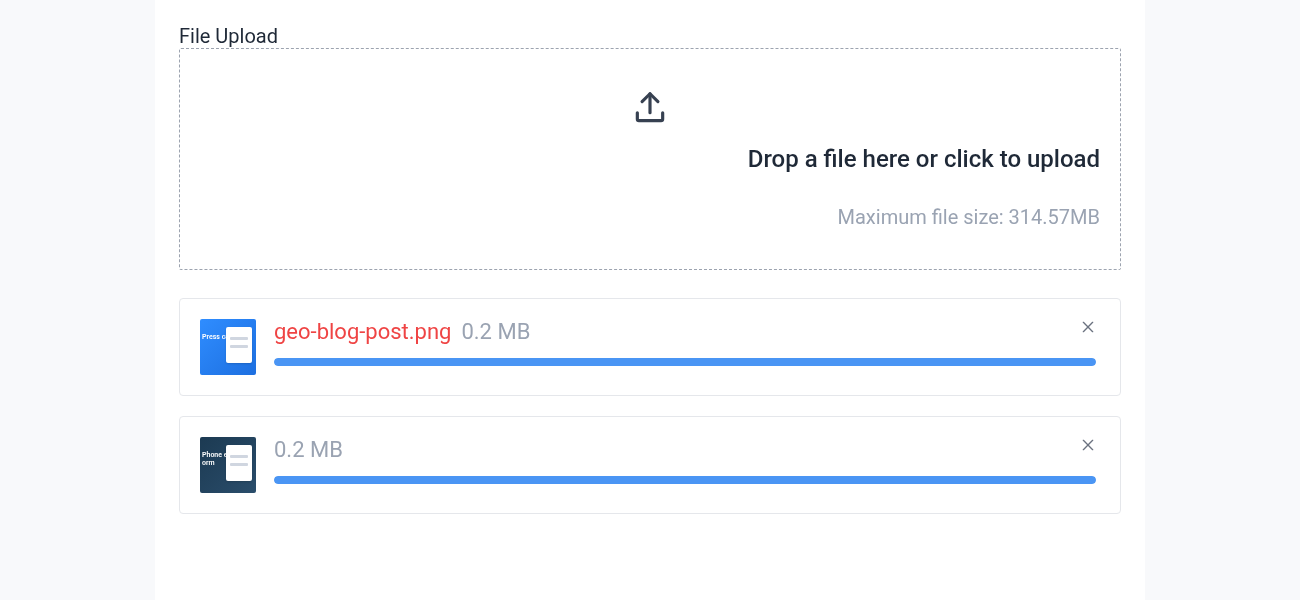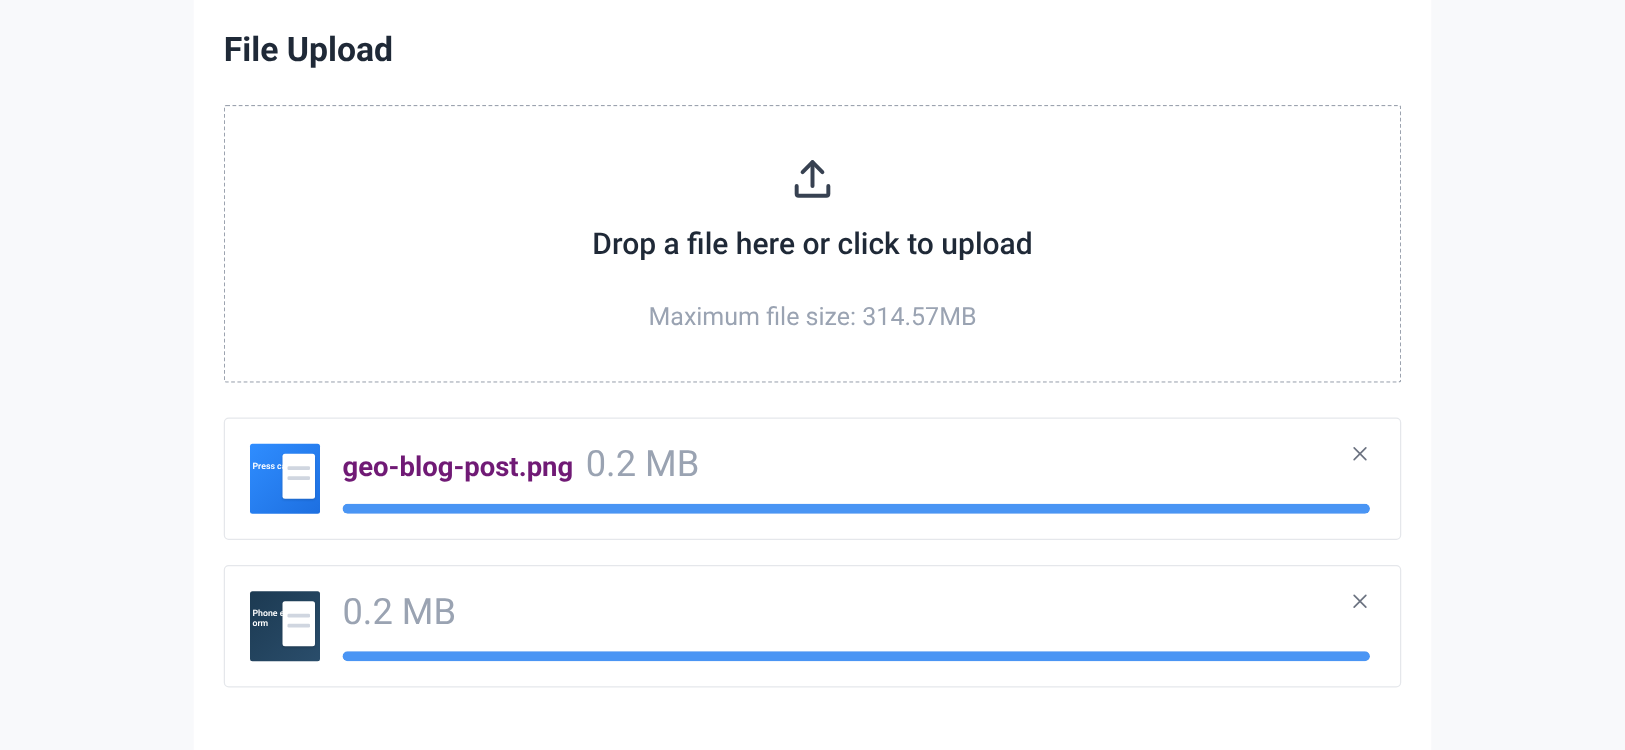--- a/index.html
+++ b/index.html
@@ -17,30 +17,29 @@
     }
     .panel {
       background: #ffffff;
       width: 990px;
       padding: 24px 0 40px 0;
     }
     .inner {
       padding: 0 24px;
     }
     .title {
-      font-size: 27px;
-      font-weight: 700;
+      font-size: 20px;
+      font-weight: 400;
       color: #1f2937;
-      margin-bottom: 28px;
     }
     .dropzone {
       border: 1px dashed #9ca3af;
       border-radius: 2px;
       padding: 40px 20px 40px 20px;
-      text-align: center;
+      text-align: right;
       cursor: pointer;
       margin-bottom: 28px;
     }
     .upload-icon-wrap {
       display: flex;
       justify-content: center;
       margin-bottom: 18px;
     }
     .dz-main {
       font-size: 24px;
@@ -117,25 +116,25 @@
       min-width: 0;
     }
     .file-name-row {
       display: flex;
       align-items: baseline;
       gap: 10px;
       margin-bottom: 14px;
     }
     .file-name {
       font-size: 22px;
-      color: #701a75;
-      font-weight: 700;
+      color: #ef4444;
+      font-weight: 400;
     }
     .file-size {
-      font-size: 29px;
+      font-size: 22px;
       color: #9aa3b2;
       font-weight: 400;
     }
     .progress-track {
       width: 100%;
       height: 8px;
       background: #eef1f5;
       border-radius: 4px;
       overflow: hidden;
     }

